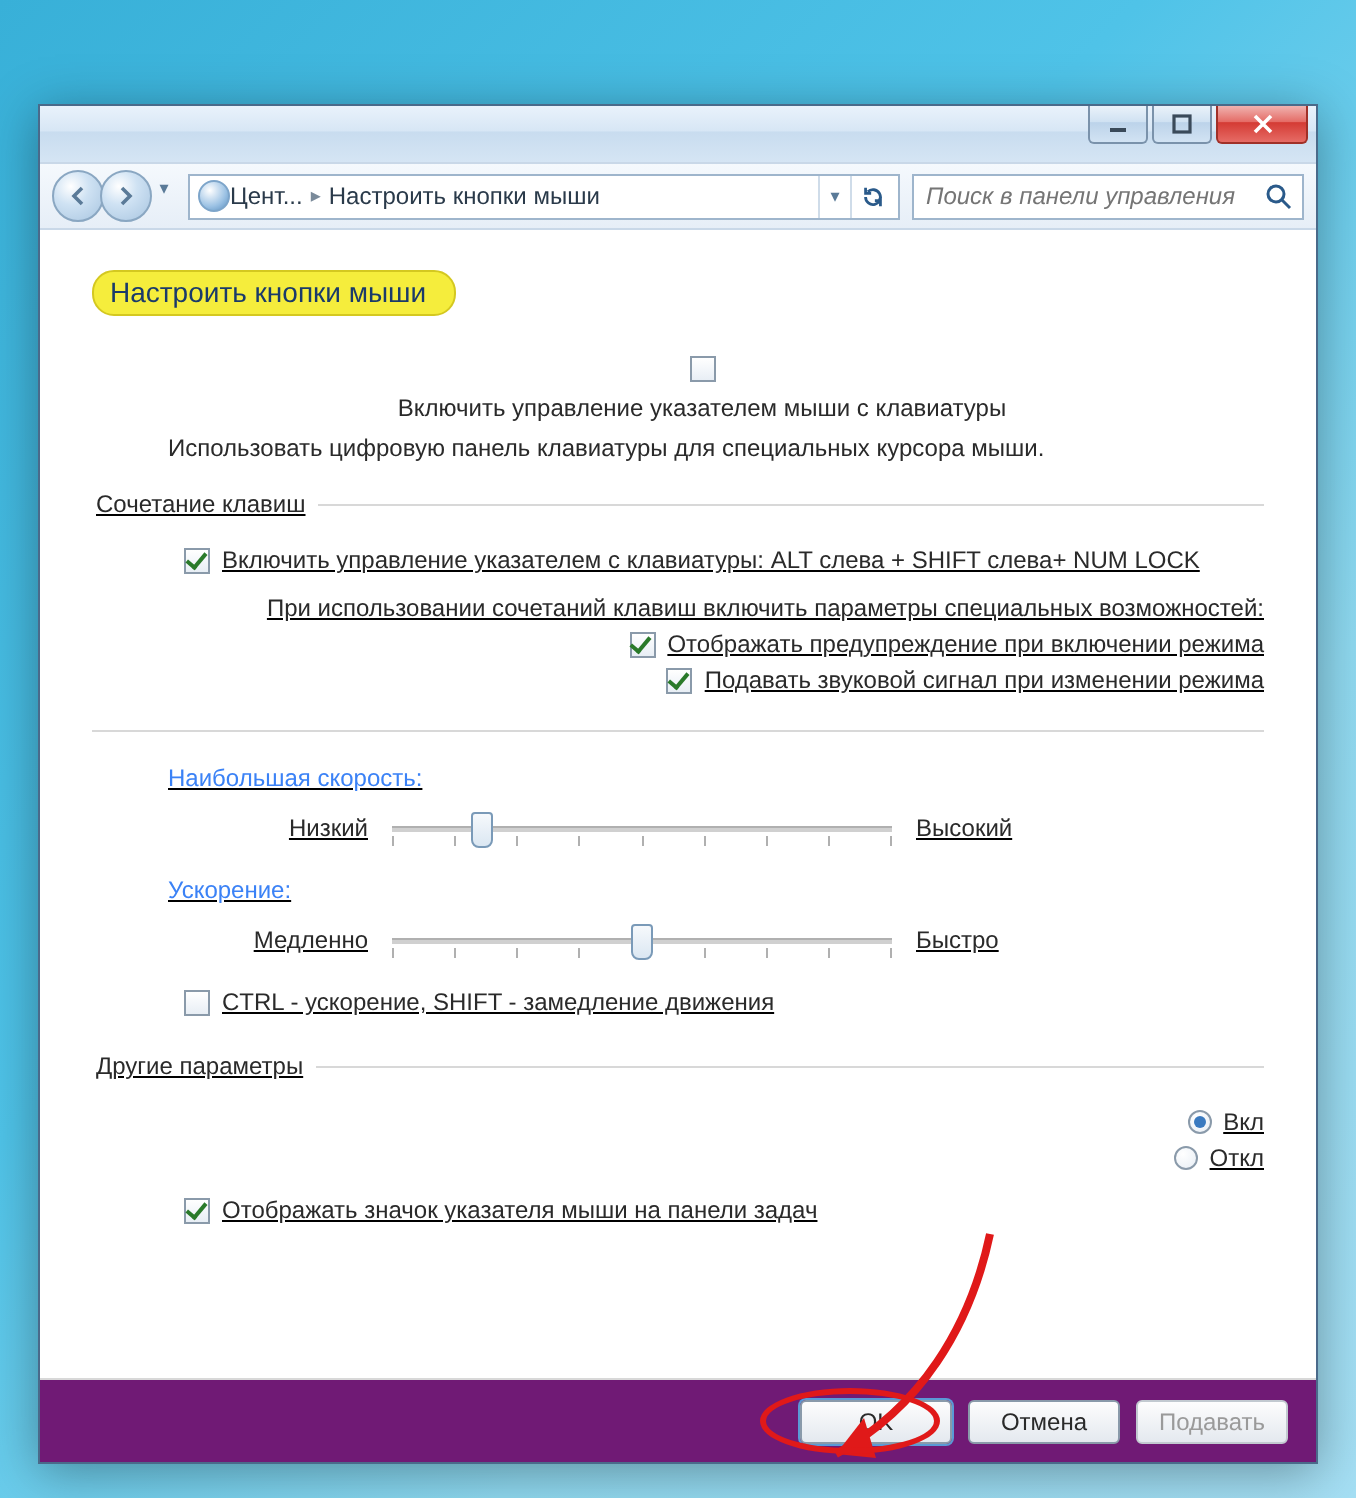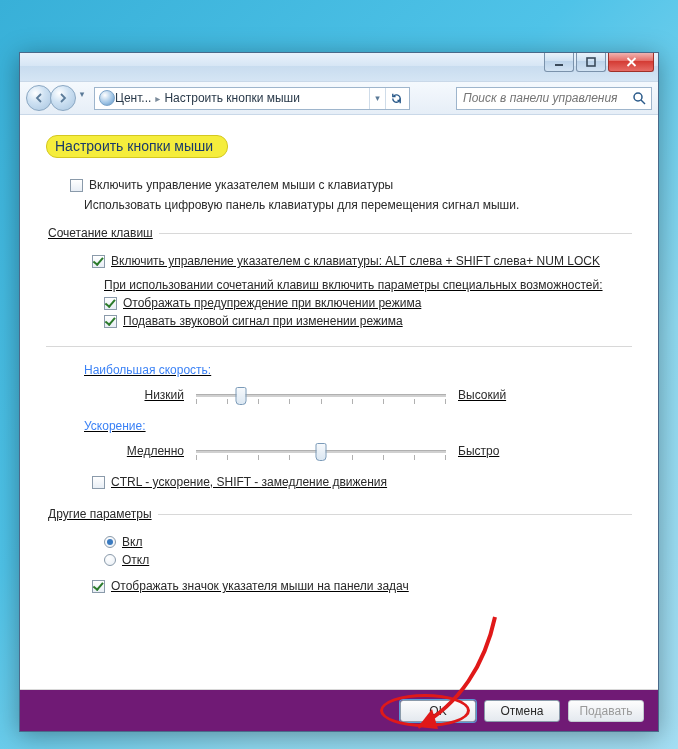--- a/index.html
+++ b/index.html
@@ -133,21 +133,20 @@
   .addr-dd { width: 16px; text-align: center; color:#5a7a98; font-size:9px; border-left:1px solid #cfdce9; align-self:stretch; display:flex; align-items:center; justify-content:center;}
   .addr-refresh { width: 22px; text-align:center; color:#2a5a8a; border-left:1px solid #cfdce9; align-self:stretch; display:flex; align-items:center; justify-content:center;}
   .search {
     width: 196px;
     height: 23px;
     background: #fff;
     border: 1px solid #9eb5cc;
     display: flex;
     align-items: center;
     padding: 0 4px;
-    margin-left: 40px;
   }
   .search input {
     flex: 1;
     border: none;
     outline: none;
     font-size: 12px;
     font-style: italic;
     color: #7a8a9a;
     font-family:inherit;
   }
@@ -175,23 +174,23 @@
     border-radius: 11px;
     border: 1px solid #d4c820;
   }
   .row {
     display: flex;
     align-items: center;
     gap: 6px;
     margin: 4px 0;
     color: #2a2a2a;
   }
-  .indent1 { margin-left: 24px; }
+  .indent1 { margin-left: 24px; flex-direction: column; }
   .indent2 { margin-left: 46px; }
-  .indent3 { margin-left: 58px; }
+  .indent3 { margin-left: 58px; justify-content: flex-end; }
   fieldset.group {
     border: none;
     border-top: 1px solid #d8d8d8;
     margin: 14px 0 8px 0;
     padding: 10px 0 0 0;
     text-decoration: underline;
   }
   fieldset.group > legend {
     color: #2a2a2a;
     padding-right: 6px;
@@ -379,21 +378,21 @@
     </div>
 
     <div class="content">
 
       <h1 class="page-title">Настроить кнопки мыши</h1>
 
       <div class="row indent1">
         <span class="check"></span>
         <span>Включить управление указателем мыши с клавиатуры</span>
       </div>
-      <div class="desc">Использовать цифровую панель клавиатуры для перемещения сигнал мыши.</div>
+      <div class="desc">Использовать цифровую панель клавиатуры для специальных курсора мыши.</div>
 
       
       <fieldset class="group">
         <legend>Сочетание клавиш</legend>
         <div class="row indent2">
           <span class="check checked"></span>
           <span>Включить управление указателем с клавиатуры: ALT слева + SHIFT слева+ NUM LOCK</span>
         </div>
         <div class="row indent3" style="margin-top:10px">
           <span>При использовании сочетаний клавиш включить параметры специальных возможностей:</span>

